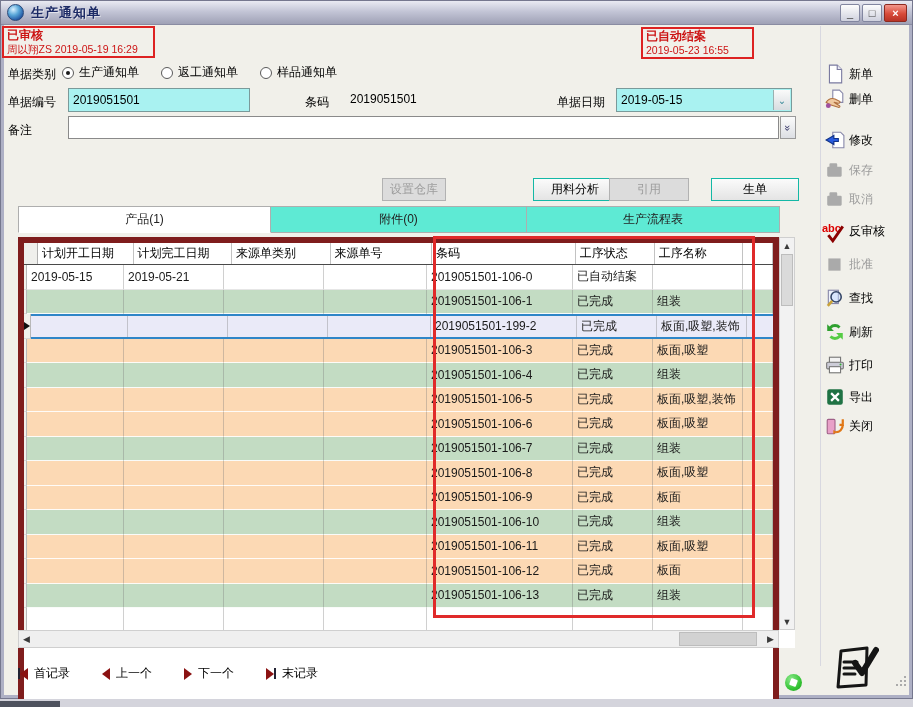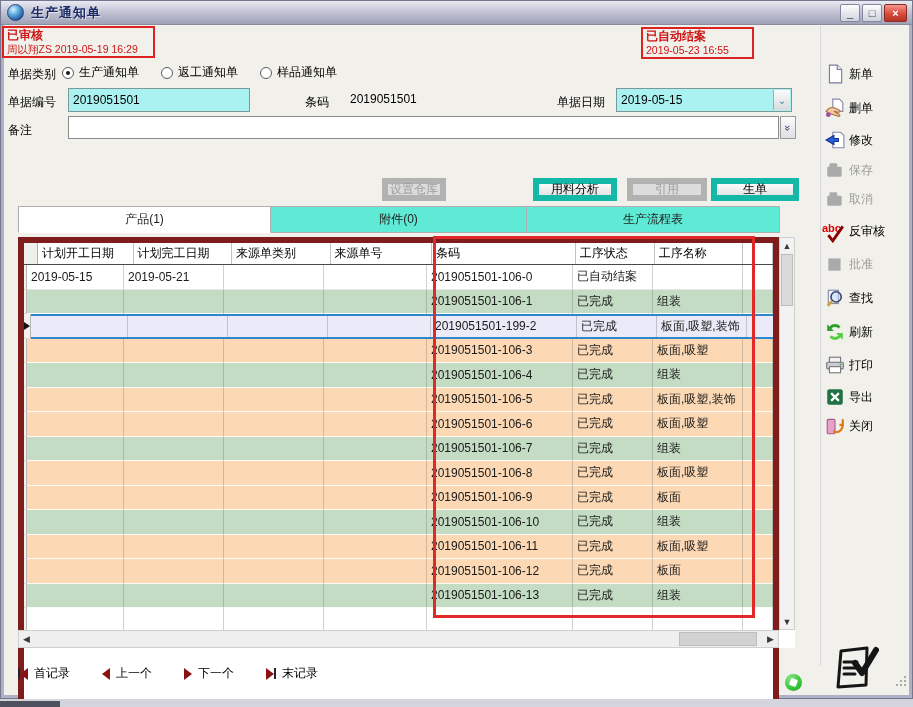--- a/index.html
+++ b/index.html
@@ -51,21 +51,21 @@
   #remark-input { left:68px; top:116px; width:711px; height:23px; border-color:#8a8a8a; }
   #remark-expand { position:absolute; left:780px; top:116px; width:16px; height:23px; border:1px solid #9a9a9a;
                    background:linear-gradient(180deg,#fbfbfb,#dcdfe4); display:flex; align-items:center; justify-content:center;
                    font-size:11px; color:#336; }
   #remark-expand span { transform:rotate(90deg); display:block; }
 
   #print-info { position:absolute; left:30px; top:157px; font-size:12px; color:#0000cc; }
 
   
   .abtn { position:absolute; top:178px; height:23px; font-size:12px; display:flex; align-items:center; justify-content:center;
-          border:6px solid #14b8a6; background:linear-gradient(180deg,#fbfbfb,#e4e4e4); color:#000; }
+          border:1px solid #14b8a6; background:linear-gradient(180deg,#fbfbfb,#e4e4e4); color:#000; }
   .abtn.disabled { background:#dcdcdc; color:#9c9c9c; border-color:#b2b2b2; }
 
   
   #tab-bar { position:absolute; left:18px; top:206px; width:762px; height:27px; display:flex; }
   .tab { font-size:12px; display:flex; align-items:center; justify-content:center;
          background:#5eead4; border:1px solid #aeaeae; border-left:none; color:#222; }
   .tab:first-child { border-left:1px solid #aeaeae; }
   .tab.active { background:#fff; border-bottom:1px solid #fff; }
 
   
@@ -192,21 +192,21 @@
   <div class="lbl" style="left:8px; top:122px;">备注</div>
   <div class="field" id="remark-input"></div>
   <div id="remark-expand">
       <span>»</span>
     </div>
 
 
   <div id="action-buttons">
       <div class="abtn disabled" style="left: 382px; width: 64px;">设置仓库</div>
       <div class="abtn" style="left: 533px; width: 84px;">用料分析</div>
-      <div class="abtn disabled" style="left: 627px; width: 80px;">引用</div>
+      <div class="abtn disabled" style="left: 609px; width: 80px;">引用</div>
       <div class="abtn" style="left: 711px; width: 88px; font-family: Liberation Mono, monospace;">生单</div>
     </div>
 
   <div id="tab-bar">
       <div class="tab active" style="width: 253px;">产品(1)</div>
       <div class="tab" style="width: 256px;">附件(0)</div>
       <div class="tab" style="width: 253px;">生产流程表</div>
     </div>
 
   <div id="grid">
@@ -472,21 +472,21 @@
   </svg>
 
   <div id="sidebar">
       <div class="side-item" style="top: 35px;">
         <div class="side-ico"><svg width="20" height="20" viewBox="0 0 18 18">
             <path d="M4 1h7l4 4v12H4z" fill="#fff" stroke="#7a7aa0"></path>
             <path d="M11 1v4h4" fill="#e8e8f4" stroke="#7a7aa0"></path>
           </svg></div>
         <div>新单</div>
       </div>
-      <div class="side-item" style="top: 69px;">
+      <div class="side-item" style="top: 60px;">
         <div class="side-ico"><svg width="20" height="20" viewBox="0 0 18 18">
             <path d="M7 1h6l3 3v8H7z" fill="#fff" stroke="#8888aa"></path>
             <path d="M1 12c2-3 5-4 8-3l4 2c1 .5.5 2-1 1.8L8 12l5 3c1 .6 0 2-1 1.5L4 14z" fill="#f0c9a0" stroke="#b07040"></path>
             <circle cx="3" cy="15" r="2.2" fill="#a050a0"></circle>
           </svg></div>
         <div>删单</div>
       </div>
       <div class="side-item" style="top: 101px;">
         <div class="side-ico"><svg width="20" height="20" viewBox="0 0 18 18">
             <path d="M7 2h7l3 3v11H7z" fill="#fff" stroke="#8888aa"></path>

